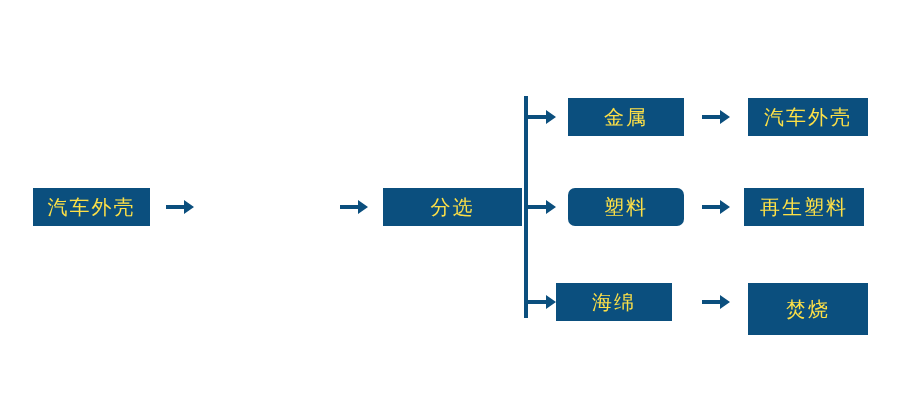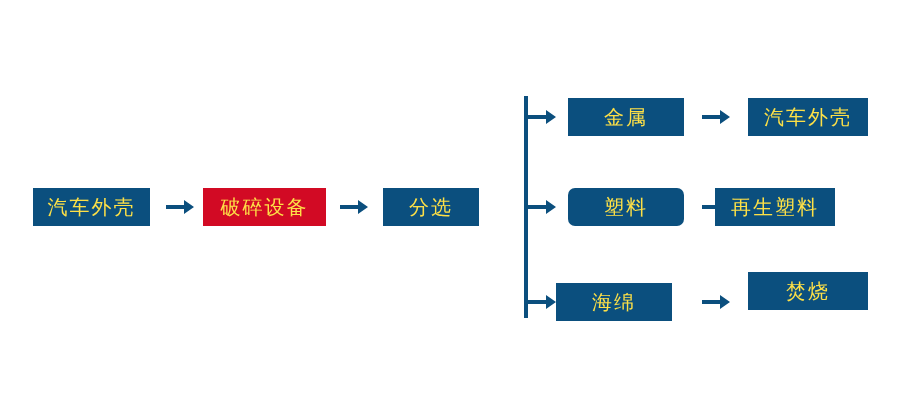--- a/index.html
+++ b/index.html
@@ -52,29 +52,28 @@
 <div id="flow-canvas">
 
   <div class="node blue" style="left:33px; top:188px; width:117px; height:38px;">汽车外壳</div>
 
   <span class="arrow" style="left:166px; top:197px; width:28px; height:20px;">
     <svg width="28" height="20" viewBox="0 0 28 20" aria-hidden="true">
       <path d="M0 8 H18 V3 L28 10 L18 17 V12 H0 Z" fill="#0b4f7e"></path>
     </svg>
   </span>
 
-  <div class="node red" style="left:203px; top:188px; width:123px; height:38px;">破碎设备</div>
 
   <span class="arrow" style="left:340px; top:197px; width:28px; height:20px;">
     <svg width="28" height="20" viewBox="0 0 28 20" aria-hidden="true">
       <path d="M0 8 H18 V3 L28 10 L18 17 V12 H0 Z" fill="#0b4f7e"></path>
     </svg>
   </span>
 
-  <div class="node blue" style="left:383px; top:188px; width:96px; height:38px;text-align:center;">分选</div>
+  <div class="node blue" style="left:383px; top:188px; width:139px; height:38px;text-align:center;">分选</div>
 
   <div class="branch-line" style="left:524px; top:96px; width:4px; height:222px;"></div>
 
   <span class="arrow" style="left:528px; top:107px; width:28px; height:20px;">
     <svg width="28" height="20" viewBox="0 0 28 20" aria-hidden="true">
       <path d="M0 8 H18 V3 L28 10 L18 17 V12 H0 Z" fill="#0b4f7e"></path>
     </svg>
   </span>
 
   <div class="node blue" style="left:568px; top:98px; width:116px; height:38px;">金属</div>
@@ -94,31 +93,31 @@
   </span>
 
   <div class="node blue" style="left:568px; top:188px; width:116px; height:38px;border-radius:7px;">塑料</div>
 
   <span class="arrow" style="left:702px; top:197px; width:28px; height:20px;">
     <svg width="28" height="20" viewBox="0 0 28 20" aria-hidden="true">
       <path d="M0 8 H18 V3 L28 10 L18 17 V12 H0 Z" fill="#0b4f7e"></path>
     </svg>
   </span>
 
-  <div class="node blue" style="left:715px; top:188px; width:120px; height:38px;">再生塑料</div>
+  <div class="node blue" style="left:744px; top:188px; width:120px; height:38px;">再生塑料</div>
 
   <span class="arrow" style="left:528px; top:292px; width:28px; height:20px;">
     <svg width="28" height="20" viewBox="0 0 28 20" aria-hidden="true">
       <path d="M0 8 H18 V3 L28 10 L18 17 V12 H0 Z" fill="#0b4f7e"></path>
     </svg>
   </span>
 
   <div class="node blue" style="left:556px; top:283px; width:116px; height:38px;">海绵</div>
 
   <span class="arrow" style="left:702px; top:292px; width:28px; height:20px;">
     <svg width="28" height="20" viewBox="0 0 28 20" aria-hidden="true">
       <path d="M0 8 H18 V3 L28 10 L18 17 V12 H0 Z" fill="#0b4f7e"></path>
     </svg>
   </span>
 
-  <div class="node blue" style="left:748px; top:272px; width:120px; height:38px;">焚烧</div>
+  <div class="node blue" style="left:748px; top:283px; width:120px; height:52px;">焚烧</div>
 
 </div>
 
 </body></html>

